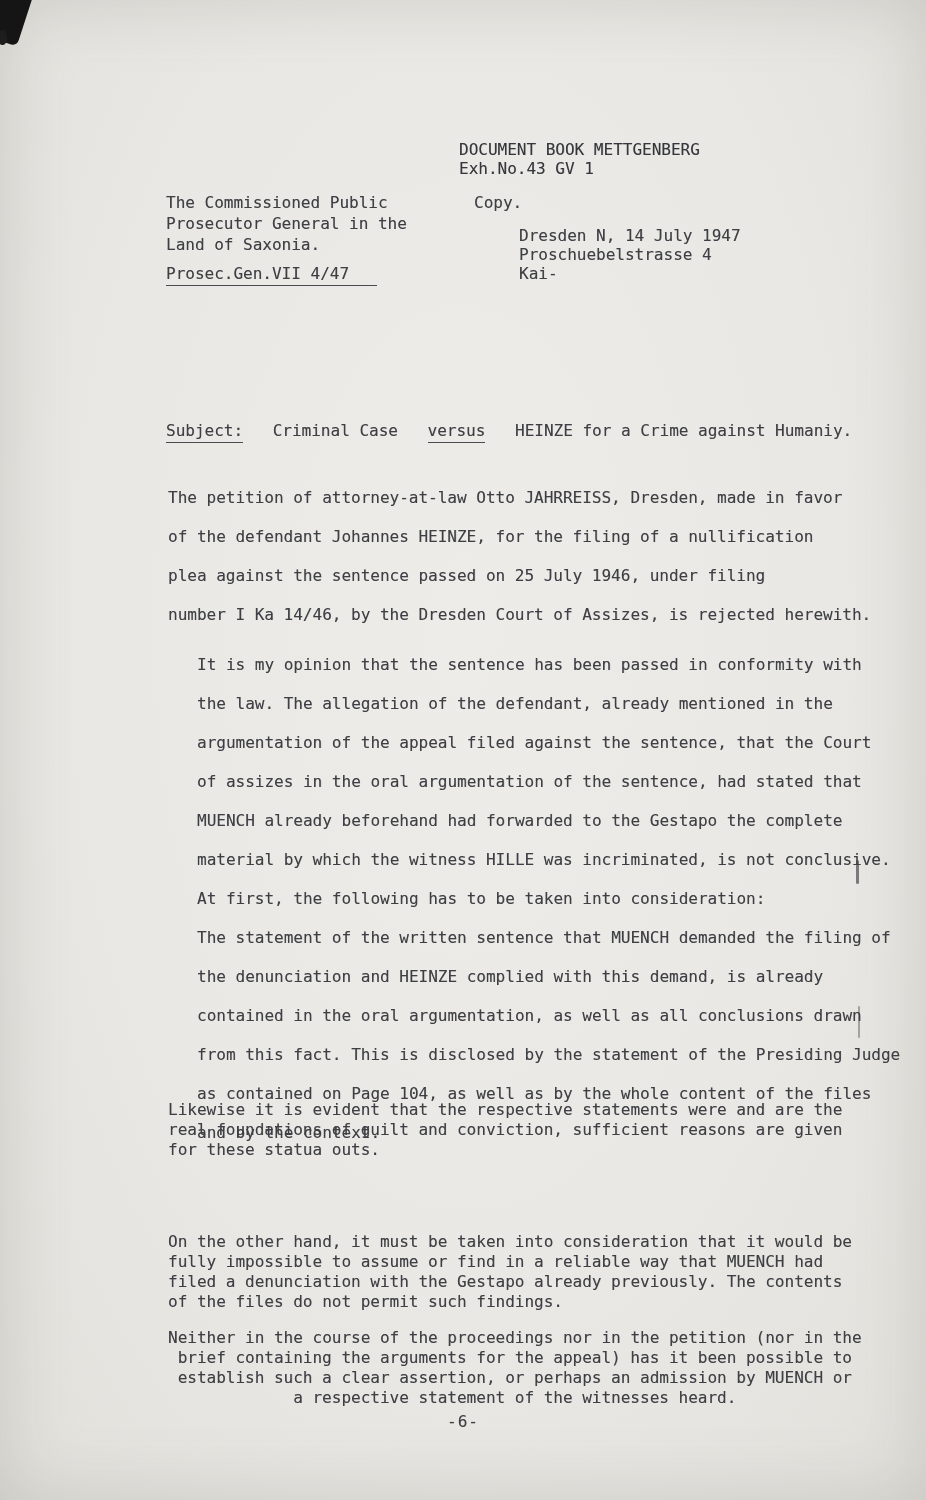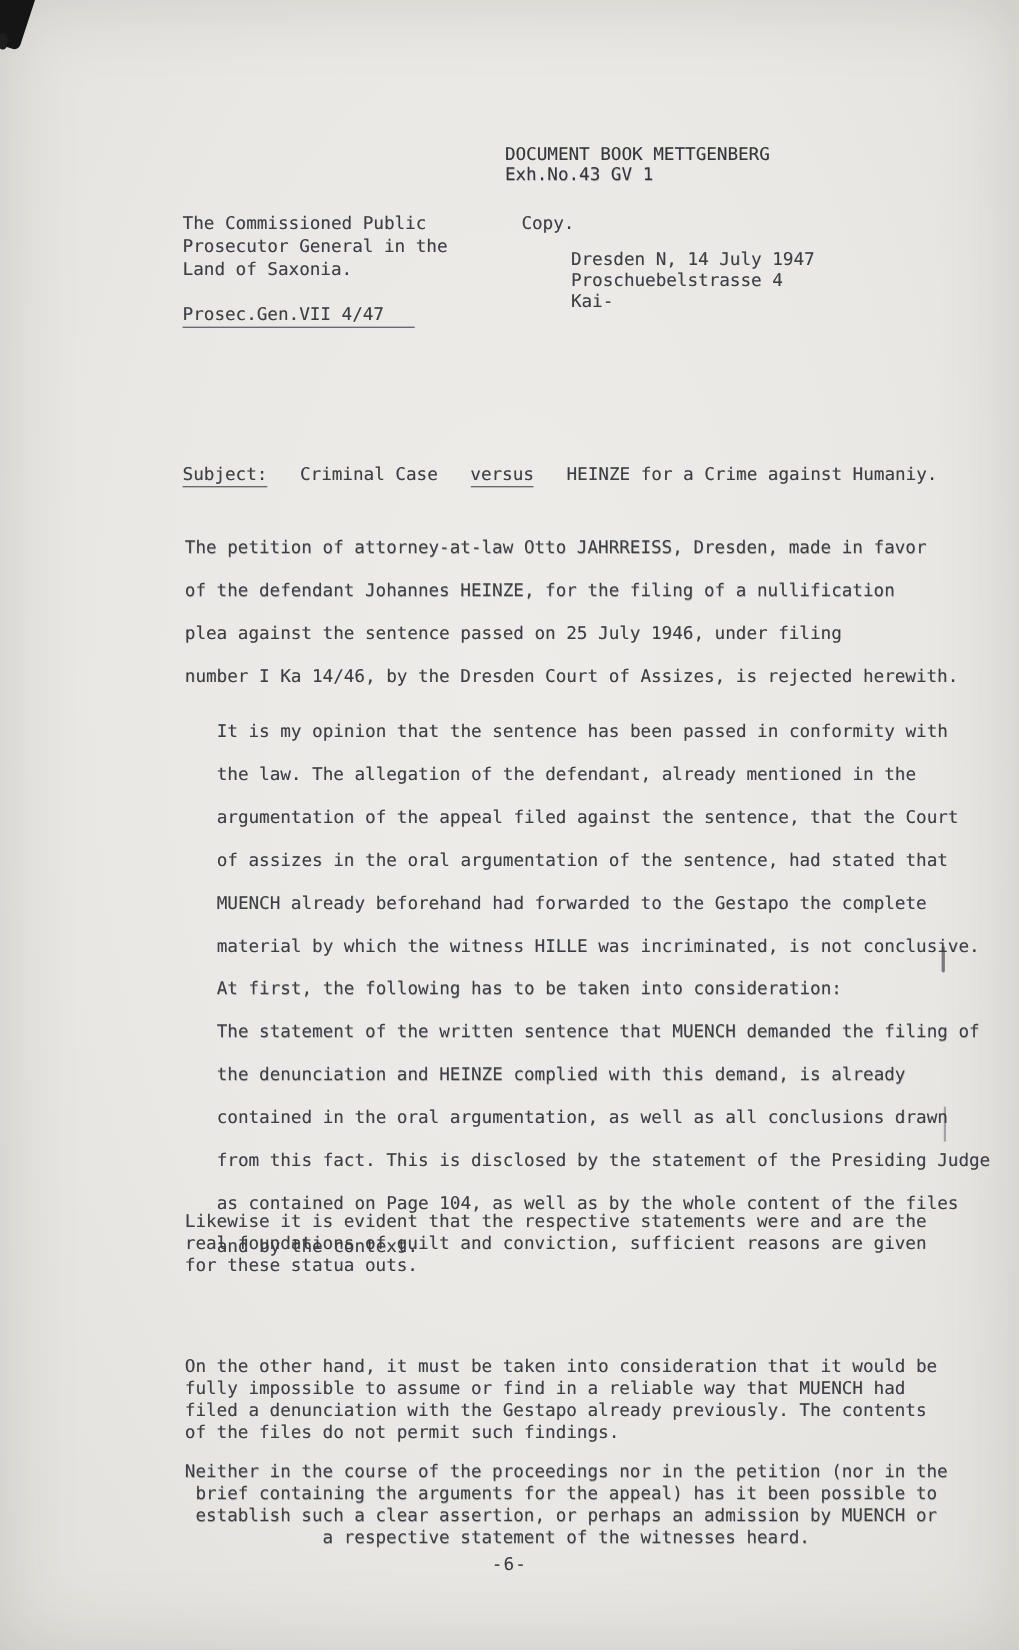--- a/index.html
+++ b/index.html
@@ -16,25 +16,25 @@
     background: radial-gradient(ellipse at 50% 42%, #edecE8 0%, #e9e8e4 55%, #e1e0db 100%);
     box-shadow: inset 0 0 70px rgba(110, 108, 100, 0.22);
     font-family: "DejaVu Sans Mono", "Liberation Mono", monospace;
     font-size: 16px;
     color: #3e3f44;
     text-shadow: 0.3px 0.3px 0.4px rgba(55, 56, 60, 0.35);
   }
   .pre { white-space: pre; }
   .abs { position: absolute; }
 
-  .doc-header   { left: 459px; top: 130px; line-height: 19px; color: #36373c; }
+  .doc-header   { left: 459px; top: 140px; line-height: 19px; color: #36373c; }
   .sender-block { left: 166px; top: 192px; line-height: 21px; }
   .copy-label   { left: 474px; top: 192px; line-height: 21px; }
   .dateline     { left: 519px; top: 226px; line-height: 19px; }
-  .ref-number   { left: 166px; top: 264px; margin-top: 12px; }
+  .ref-number   { left: 166px; top: 264px; }
   .recipient    { left: 166px; top: 311px; line-height: 17px; }
   .subject-line { left: 166px; top: 421px; }
   .subject-line > span + span { margin-left: 20px; }
 
   .underlined {
     border-bottom: 1.4px solid #4a4b50;
     padding-bottom: 2px;
     display: inline-block;
   }
   .ref-underline { padding-right: 28px; }

